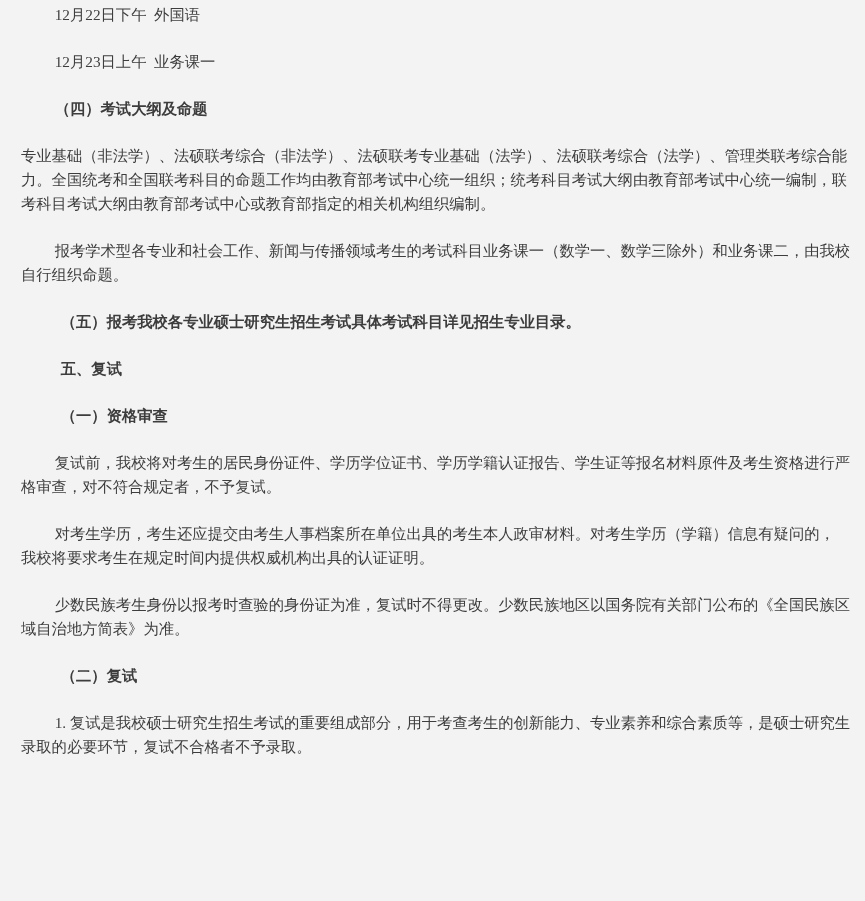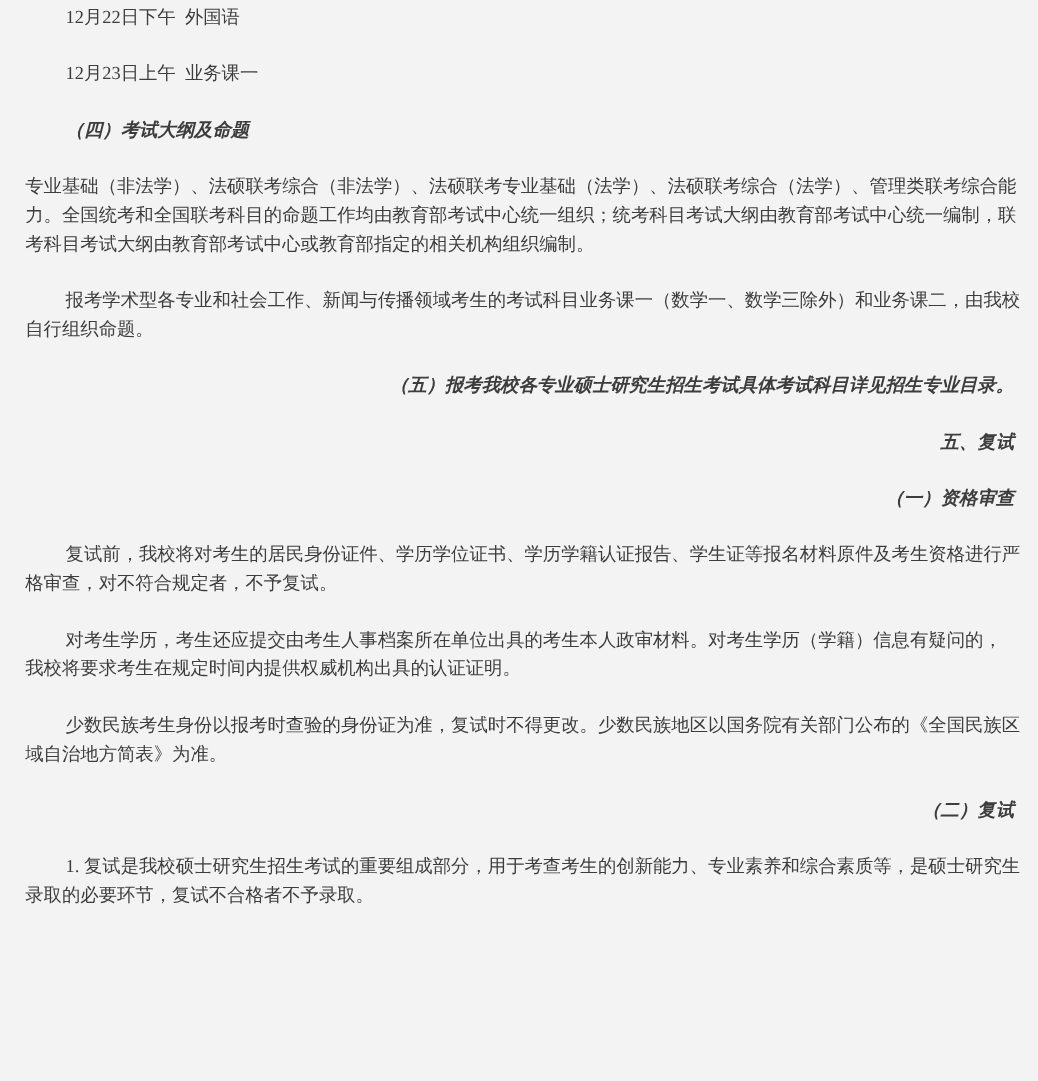--- a/index.html
+++ b/index.html
@@ -19,22 +19,22 @@
     color: #3d3d3d;
   }
   .block { margin: 23px 0; }
   .block:first-child { margin-top: 0; }
   .line {
     height: 24px;
     line-height: 24px;
     white-space: pre;
   }
   .first { text-indent: 2.2em; }
-  .heading { font-weight: bold; font-style: italic; }
-  .indent-lg .first { text-indent: 2.6em; text-align: right; }
+  .heading { font-weight: bold; }
+  .indent-lg .first { text-indent: 2.6em; }
 </style>
 </head>
 <body>
 
 <div class="doc">
 
   <div class="block">
     <div class="line first">12月22日下午  外国语</div>
   </div>
 

